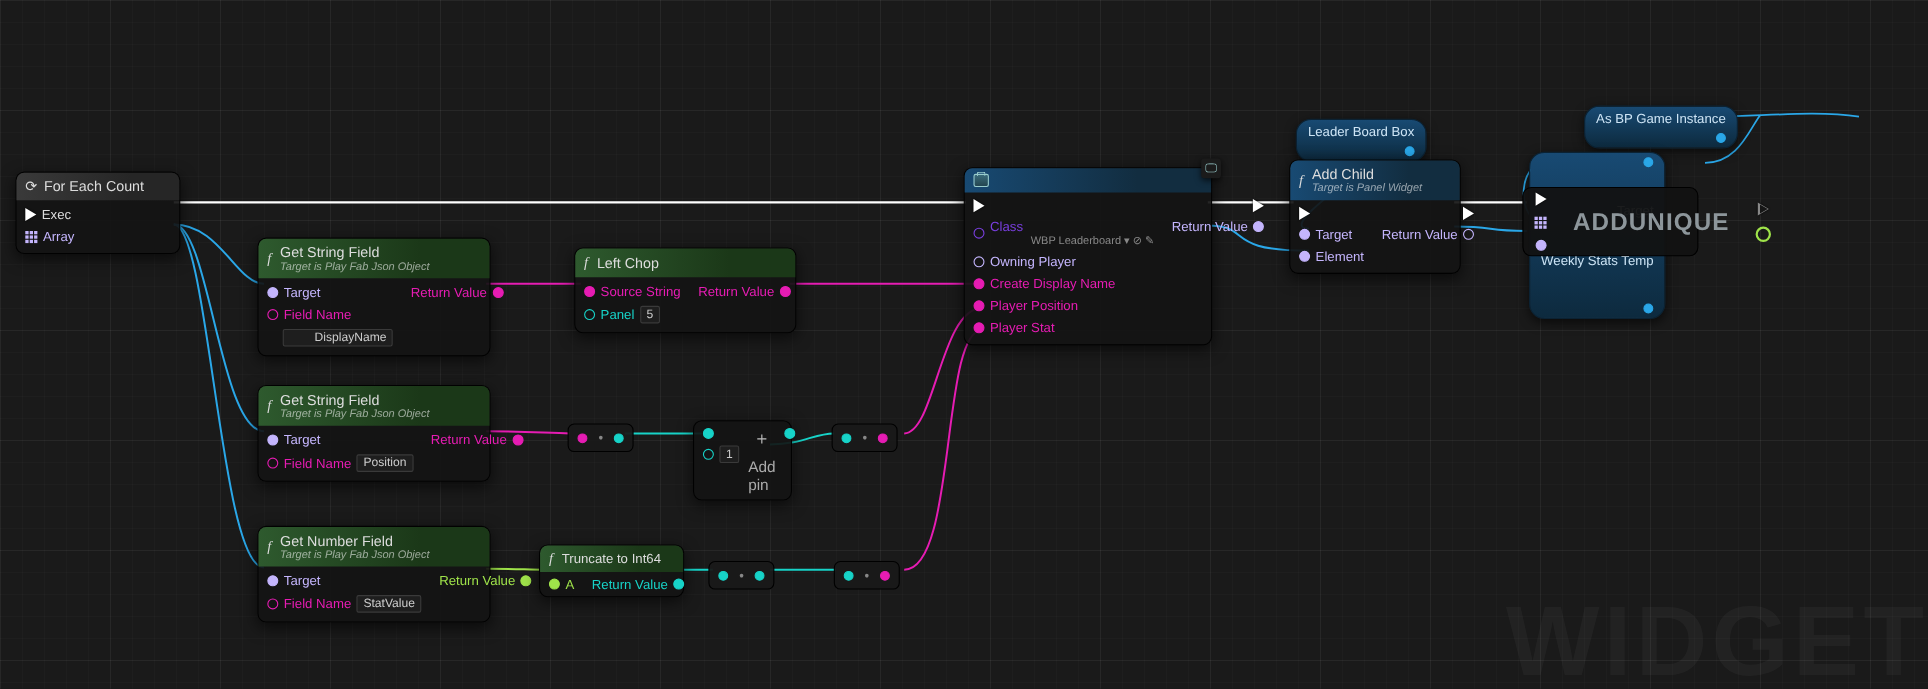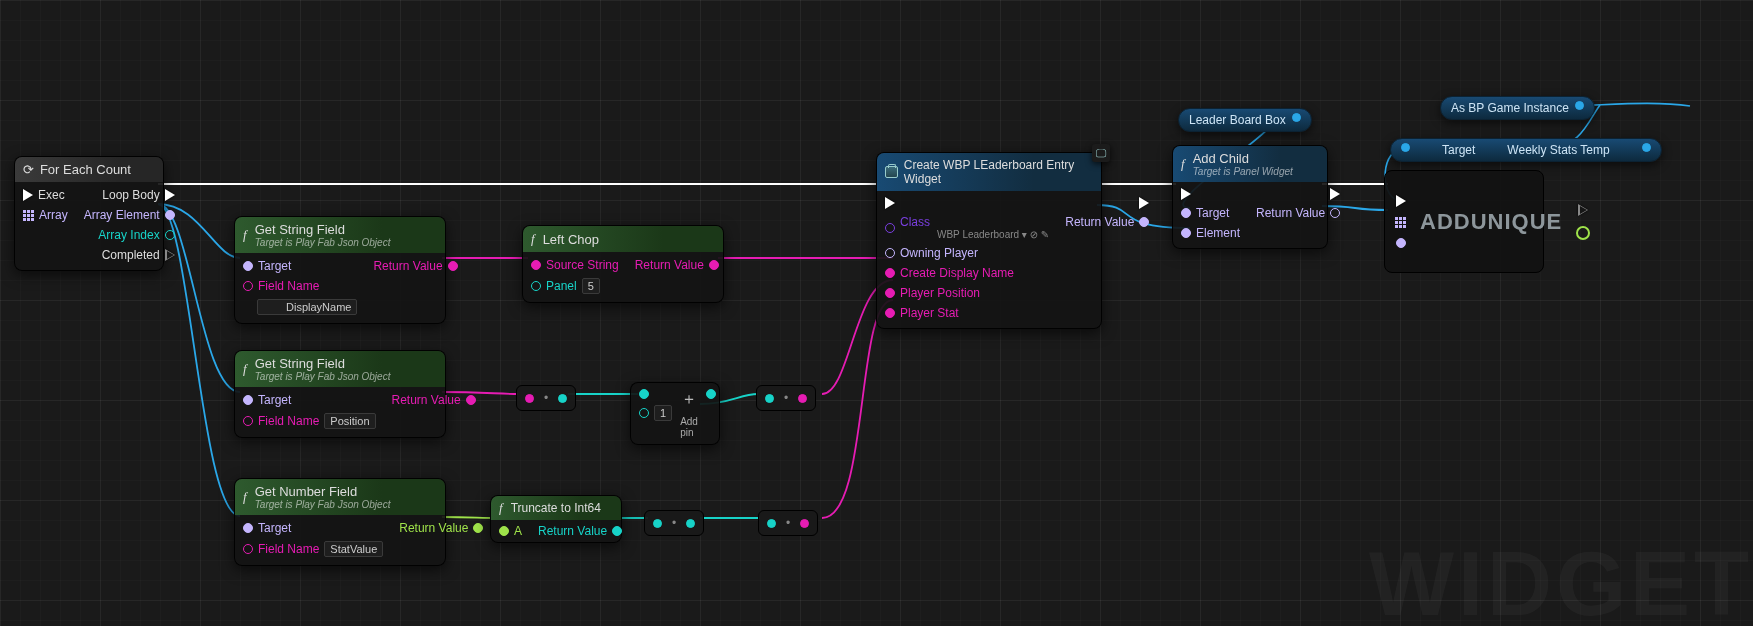--- a/index.html
+++ b/index.html
@@ -111,22 +111,23 @@
 
   
   .pill {
     position: absolute;
     background: linear-gradient(180deg, #184a73 0%, #0d2a3e 100%);
     border: 1px solid #0b2233;
     border-radius: 14px;
     padding: 4px 10px;
     font-size: 12px;
     color: #cde4f5;
-    display: flex; align-items: flex-start; gap: 6px;
+    display: flex; align-items: flex-end; gap: 6px;
     box-shadow: 0 3px 10px rgba(0,0,0,0.6);
+    flex-direction: column;
   }
   .pill .pd { width:9px;height:9px;border-radius:50%;background:#2aa7e8;border:1.5px solid #2aa7e8; }
 
   
   .c-blue   { color: #c4b5fd; }
   .c-cyan   { color: #17d3c8; }
   .c-magenta{ color: #e61cb3; }
   .c-green  { color: #9fe34a; }
   .c-purple { color: #7a3fe0; }
   .c-gray   { color: #888; }
@@ -139,22 +140,22 @@
   }
   .bp-ic::before{content:"";position:absolute;top:-3px;left:2px;width:6px;height:3px;border:1px solid #9cc;border-bottom:none;border-radius:2px 2px 0 0;}
 
   .bp-badge { position:absolute; width:18px;height:18px;border-radius:3px;background:#1b1b1b;
     display:flex;align-items:center;justify-content:center;color:#9cc;font-size:11px; box-shadow:0 2px 6px rgba(0,0,0,0.7);}
 
   .addunq {
     position:absolute;
     background: rgba(18,18,18,0.95);
     border:1px solid #000; border-radius:8px;
-    padding: 24px 10px;
-    display:flex; align-items:center; gap:14px;
+    padding: 4px 10px;
+    display:flex; align-items:center; gap:24px;
   }
   .addunq .title { font-size:22px; font-weight:600; color:#8d969b; letter-spacing:1px;}
   .addunq .colL,.addunq .colR{display:flex;flex-direction:column;gap:10px;align-items:center;}
   .addunq .ring { width:14px;height:14px;border:2px solid #9fe34a;border-radius:50%; }
 </style>
 </head>
 <body>
 
 <svg class="wires">
 
@@ -217,38 +218,20 @@
             <i></i>
             <i></i>
             <i></i>
             <i></i>
             <i></i>
             <i></i>
           </span>
           <span>Array</span>
         </div>
     </div>
-    <div class="col right">
-      <div class="pin right">
-          <span class="exec-tri"></span>
-          <span>Loop Body</span>
-        </div>
-      <div class="pin right c-blue">
-          <span class="dot"></span>
-          <span>Array Element</span>
-        </div>
-      <div class="pin right c-cyan">
-          <span class="dot hollow"></span>
-          <span>Array Index</span>
-        </div>
-      <div class="pin right">
-          <span class="exec-tri hollow"></span>
-          <span>Completed</span>
-        </div>
-    </div>
   </div>
 </div>
 
 <div class="node" style="left:234px; top:216px; width:212px;">
   <div class="hdr green">
     <span class="func-ic">f</span>
     <div>
       <div>Get String Field</div>
       <div class="sub">Target is Play Fab Json Object</div>
     </div>
@@ -341,21 +324,21 @@
       <div class="pin c-cyan">
           <span class="dot"></span>
         </div>
       <div class="pin c-cyan">
           <span class="dot hollow"></span>
           <span class="txtbox">1</span>
         </div>
     </div>
     <div class="col" style="align-items:center;justify-content:center;">
       <span style="color:#bbb;font-size:16px;">＋</span>
-      <span style="font-size:10px;color:#aaa;">Add pin</span>
+      <span style="font-size:14px;color:#aaa;">Add pin</span>
     </div>
     <div class="col right">
       <div class="pin right c-cyan">
           <span class="dot"></span>
         </div>
     </div>
   </div>
 </div>
 
 <div class="mini" style="left:756px; top:385px;">
@@ -422,21 +405,20 @@
 
 <div class="mini" style="left:758px; top:510px;">
   <span class="mdot fill c-cyan"></span>
   <span class="c-gray">•</span>
   <span class="mdot fill c-magenta"></span>
 </div>
 
 <div class="node" style="left:876px; top:152px; width:226px;">
   <div class="hdr blue">
     <span class="bp-ic"></span>
-    <span style="font-size:12px;">Create WBP LEaderboard Entry Widget</span>
   </div>
   <div class="body">
     <div class="col">
       <div class="pin">
           <span class="exec-tri"></span>
         </div>
       <div class="pin c-purple">
           <span class="dot hollow"></span>
         <div>
           <div>Class</div>

